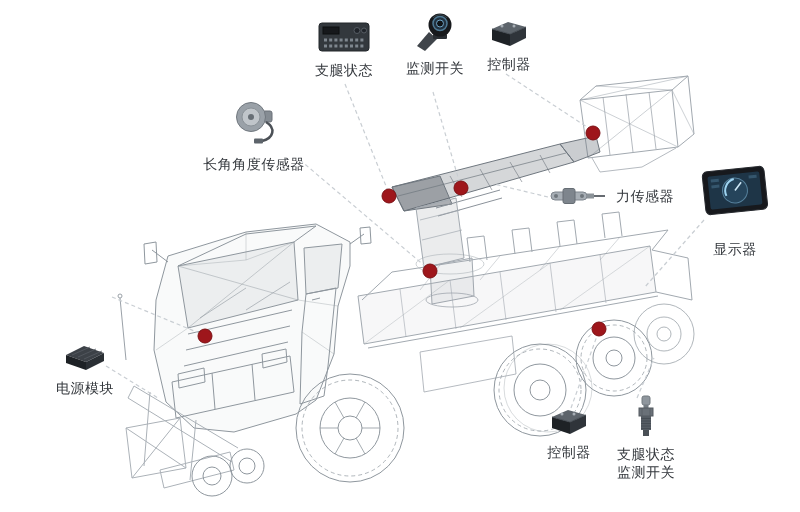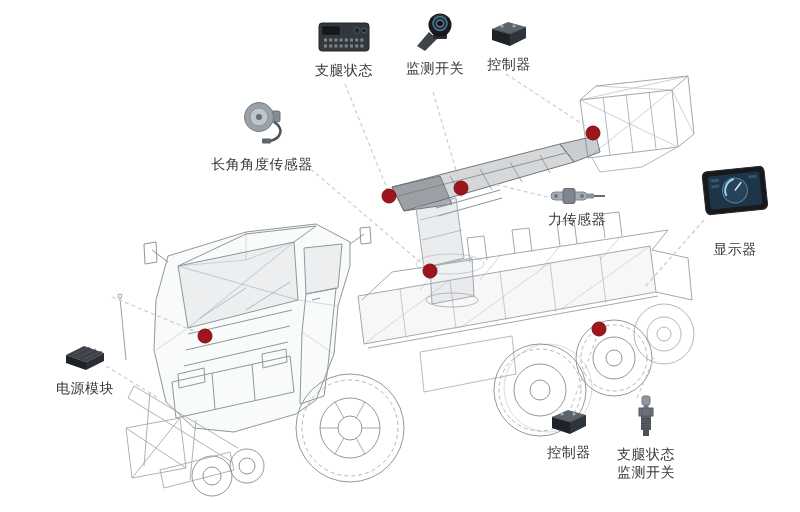--- a/index.html
+++ b/index.html
@@ -1,26 +1,26 @@
 <!DOCTYPE html>
 <html><head>
 <meta charset="utf-8">
 <style>
   html,body{margin:0;padding:0;background:#ffffff;}
   .stage{position:relative;width:800px;height:512px;background:#ffffff;overflow:hidden;
          font-family:"Liberation Sans",sans-serif;}
   .canvas{position:absolute;left:0;top:0;}
   .ann{position:absolute;display:flex;flex-direction:column;align-items:center;gap:7px;}
-  .ann.row{flex-direction:column;align-items:center;gap:2px;}
+  .ann.row{flex-direction:row;align-items:center;gap:10px;}
   .ann .lbl{font-size:14px;color:#33373c;font-weight:500;letter-spacing:.5px;
             white-space:pre-line;text-align:center;line-height:1.3;}
   #ann-control-assembly{left:310px;top:20px;width:68px;}
   #ann-radar{left:397px;top:10px;width:76px;}
   #ann-controller-top{left:480px;top:18px;width:58px;}
-  #ann-angle-sensor{left:206px;top:100px;width:112px;}
+  #ann-angle-sensor{left:198px;top:100px;width:112px;}
   #ann-force-sensor{left:548px;top:184px;}
   #ann-display{left:698px;top:166px;width:74px;gap:24px;}
   #ann-encoder{left:58px;top:270px;width:62px;}
   #ann-power-module{left:50px;top:342px;width:70px;}
   #ann-controller-bottom{left:534px;top:406px;width:70px;}
   #ann-outrigger-switch{left:600px;top:394px;width:92px;justify-content:space-between;}
   .tilt{transform:rotate(-6deg);}
 </style>
 </head>
 <body>

